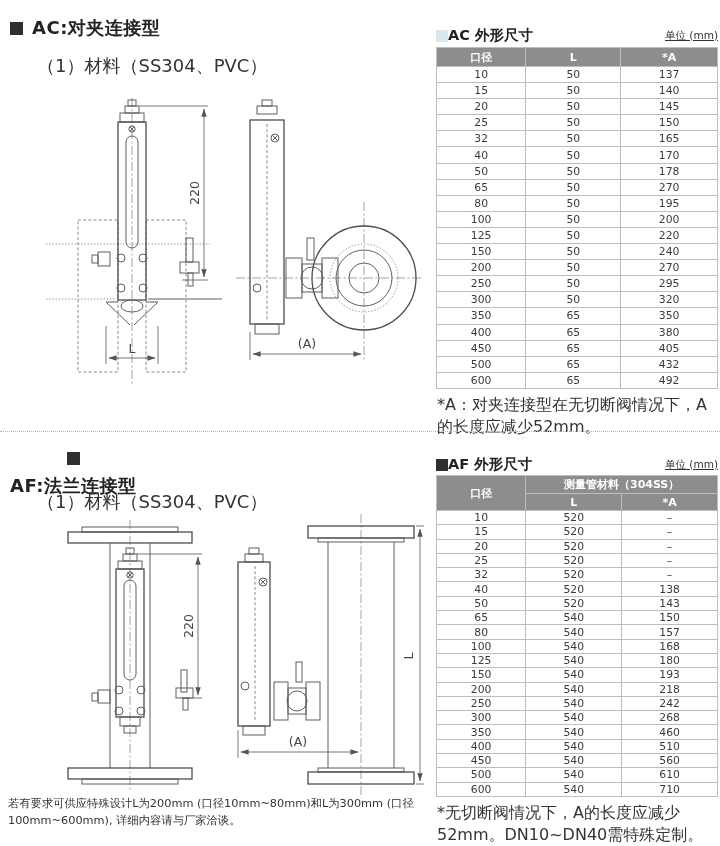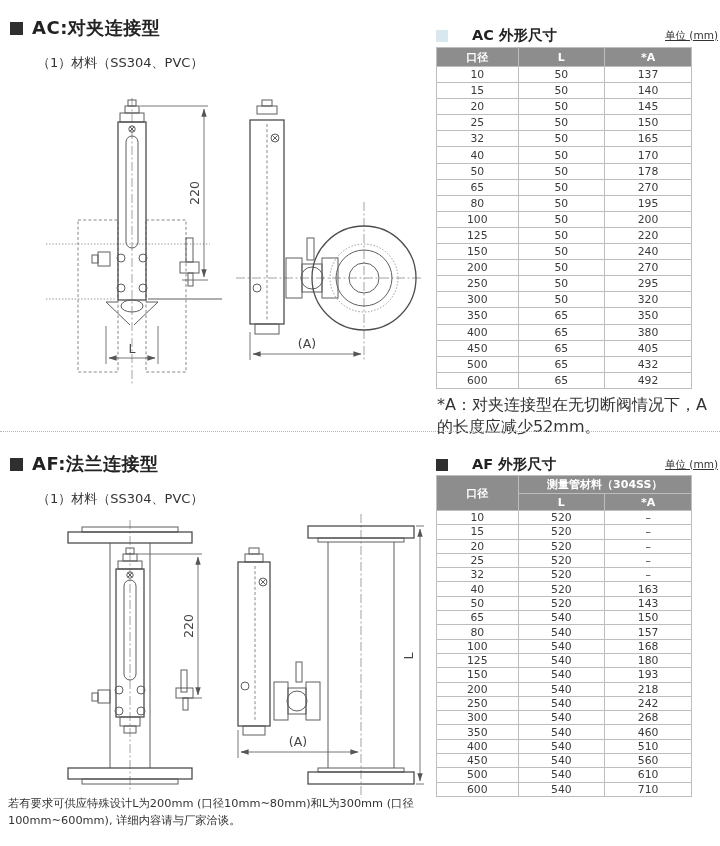--- a/index.html
+++ b/index.html
@@ -4,25 +4,25 @@
 <style>
   html,body{margin:0;padding:0;background:#fff;}
   .page{position:relative;width:720px;height:846px;background:#fff;
         font-family:"DejaVu Sans","Liberation Sans",sans-serif;color:#333;overflow:hidden;}
   .abs{position:absolute;}
   .sec-head{display:flex;align-items:center;gap:9px;}
   .sq{width:13px;height:13px;display:inline-block;}
   .sq-dark{background:#2f2f2f;}
   .sq-blue{background:#d9e7ef;}
   .sec-title{font-size:18px;font-weight:bold;color:#222;letter-spacing:.5px;}
-  .sub{font-size:13px;color:#333;}
-  .tbl-head{display:flex;align-items:center;gap:24px;width:282px;}
+  .sub{font-size:18px;color:#333;}
+  .tbl-head{display:flex;align-items:center;gap:0;width:282px;}
   .tbl-title{font-size:14.5px;font-weight:bold;color:#222;}
   .unit{margin-left:auto;font-size:10.5px;color:#333;text-decoration:underline;}
-  table{border-collapse:collapse;width:256px;table-layout:fixed;}
+  table{border-collapse:collapse;width:282px;table-layout:fixed;}
   table,th,td{border:1px solid #bdbdbd;}
   table{border:1px solid #9a9a9a;}
   th{background:#8d8d8d;color:#fff;font-size:11px;font-weight:bold;padding:1px 2px;}
   td{font-size:10.8px;color:#3a3a3a;text-align:center;padding:0 3px;}
   .ac-table td{height:15.1px;}
   .af-table td{height:13.3px;}
   .ac-table th{height:16px;}
   .af-table th{height:14px;}
   .footnote{font-size:16px;color:#333;line-height:1.35;}
   .note{font-size:11.3px;color:#333;line-height:1.5;}
@@ -228,21 +228,21 @@
           <td>600</td>
           <td>65</td>
           <td>492</td>
         </tr>
       </tbody>
   </table>
   <div class="abs footnote" style="left:437px;top:394px;width:282px;">*A：对夹连接型在无切断阀情况下，A的长度应减少52mm。</div>
 
   <div class="abs divider" style="left:0;top:431px;width:720px;"></div>
 
-  <div class="abs sec-head" style="left:10px;top:452px;">
+  <div class="abs sec-head" style="left:10px;top:452px;flex-direction:column;">
     <span class="sq sq-dark"></span>
     <span class="sec-title">AF:法兰连接型</span>
   </div>
   <div class="abs sub" style="left:37px;top:490px;">（1）材料（SS304、PVC）</div>
 
   <svg class="abs" style="left:30px;top:518px;" width="200" height="276" viewBox="0 0 200 276">
     <defs>
       <marker id="a3" markerWidth="9" markerHeight="8" refX="8.5" refY="4" orient="auto-start-reverse">
         <path d="M0,1 L9,4 L0,7 z" fill="#555"></path>
       </marker>
@@ -349,21 +349,21 @@
           <td>–</td>
         </tr>
         <tr>
           <td>32</td>
           <td>520</td>
           <td>–</td>
         </tr>
         <tr>
           <td>40</td>
           <td>520</td>
-          <td>163</td>
+          <td>138</td>
         </tr>
         <tr>
           <td>50</td>
           <td>520</td>
           <td>143</td>
         </tr>
         <tr>
           <td>65</td>
           <td>540</td>
           <td>150</td>
@@ -423,14 +423,15 @@
           <td>540</td>
           <td>610</td>
         </tr>
         <tr>
           <td>600</td>
           <td>540</td>
           <td>710</td>
         </tr>
       </tbody>
   </table>
+  <div class="abs footnote" style="left:437px;top:802px;width:278px;">*无切断阀情况下，A的长度应减少52mm。DN10~DN40需特殊定制。</div>
 
 </div>
 
 </body></html>

